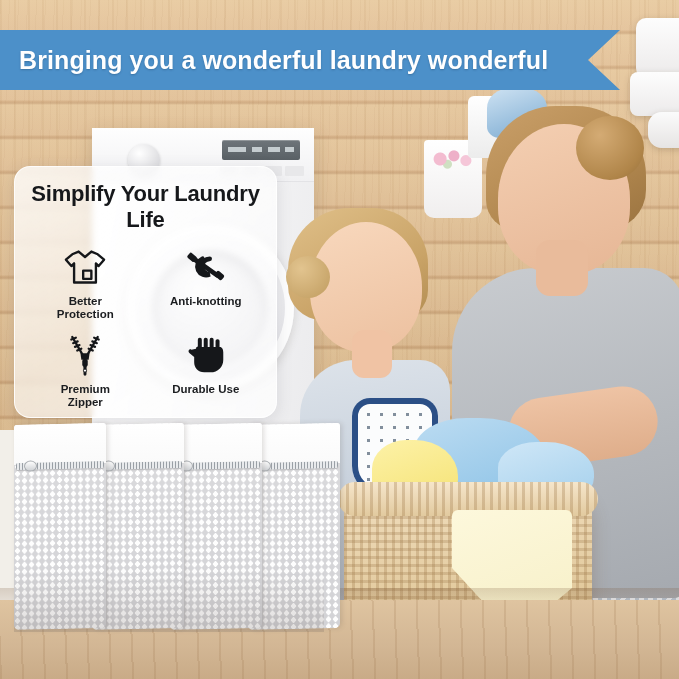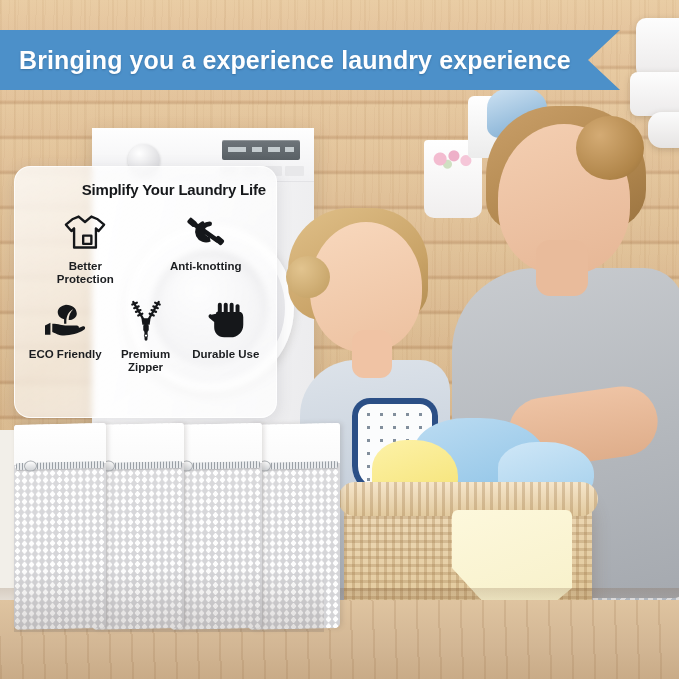--- a/index.html
+++ b/index.html
@@ -220,24 +220,24 @@
   .features{
     position:absolute; left:14px; top:166px; width:263px; height:252px;
     background:linear-gradient(150deg, rgba(255,255,255,.80), rgba(255,255,255,.62) 55%, rgba(255,255,255,.74));
     border-radius:16px;
     border:1px solid rgba(255,255,255,.85);
     box-shadow:0 4px 16px rgba(90,90,100,.16);
     backdrop-filter:blur(3px);
     padding:14px 10px 8px 10px;
   }
   .features h2{
-    font-size:15px; font-weight:bold; color:#16181b; text-align:right;
+    font-size:22px; font-weight:bold; color:#16181b; text-align:center;
     letter-spacing:-.2px; margin-bottom:8px;
   }
-  .feat-row{ display:flex;justify-content:flex-end; }
+  .feat-row{ display:flex; }
   .feat{ flex:1; display:flex; flex-direction:column; align-items:center; }
   .feat .ico{ height:52px; display:flex; align-items:center; justify-content:center; }
   .feat .lbl{
     font-size:11.5px; font-weight:bold; color:#1b1d20; text-align:center;
     line-height:1.12; margin-top:2px;
   }
   .feat-row.r2 { margin-top:10px; }
   .feat-row.r2 .ico { height:50px; }
 
   
@@ -364,21 +364,21 @@
     </div>
     <div class="bag b1">
       <div class="top"></div>
       <div class="zipper"></div>
       <div class="pull"></div>
     </div>
     <div class="bags-shade"></div>
   </div>
 
   <div class="banner">
-    <div class="banner-text">Bringing you a experience laundry experience</div>
+    <div class="banner-text">Bringing you a wonderful laundry wonderful</div>
   </div>
 
   <div class="features">
     <h2>Simplify Your Laundry Life</h2>
 
     <div class="feat-row r1">
 
       <div class="feat">
         <div class="ico">
           <svg width="44" height="40" viewBox="0 0 48 44" fill="none" stroke="#15171a" stroke-width="2.6" stroke-linejoin="round" stroke-linecap="round">
@@ -403,30 +403,20 @@
           </svg>
         </div>
         <div class="lbl">Anti-knotting</div>
       </div>
 
 
     </div>
 
     <div class="feat-row r2">
 
-      <div class="feat">
-        <div class="ico">
-          <svg width="46" height="40" viewBox="0 0 50 44" fill="#15171a">
-            <path d="M26 4 C33 4 38 8 38 14 C38 18 34 21 29 21 C29 16 31 12 34 9 C30 11 27 15 26.5 21 L26.5 25 L24 25 L24 20 C20 19 17 16 17 12 C17 8 21 5 26 4 Z"></path>
-            <path d="M3 27 L9 24 L9 37 L3 37 Z"></path>
-            <path d="M11 25 C18 25 22 27 27 27 L38 27 C41 27 41 31 38 31 L29 31 C33 31 40 30 44 28 C47 26.7 48.5 30 45.5 32 C40 35.6 31 38 24 38 C18 38 14 35 11 34 Z"></path>
-          </svg>
-        </div>
-        <div class="lbl">ECO Friendly</div>
-      </div>
 
       <div class="feat">
         <div class="ico">
           <svg width="42" height="44" viewBox="0 0 46 48" fill="none" stroke="#15171a">
             <g stroke-width="2.4" stroke-linecap="round">
               <path d="M9 3 L20 22"></path>
                 <path d="M37 3 L26 22"></path>
               <path d="M8 6 L13 4"></path>
                 <path d="M10 10 L15 8"></path>
                 <path d="M12 14 L17 12"></path>

